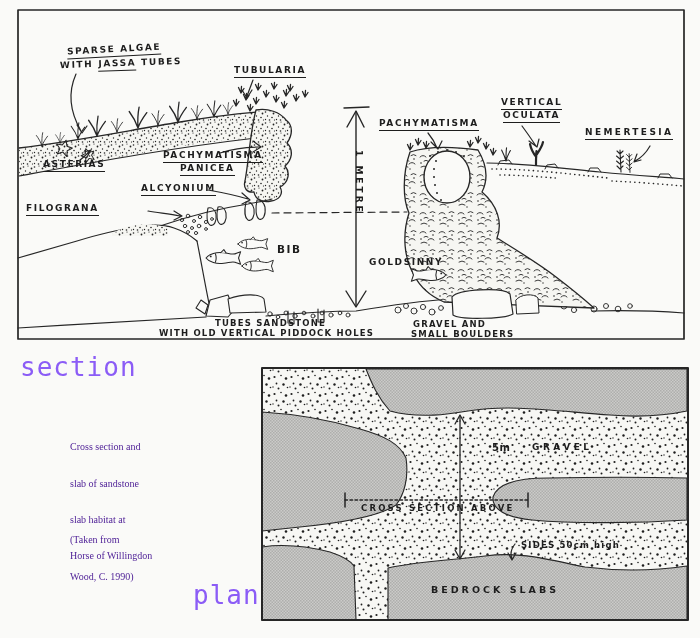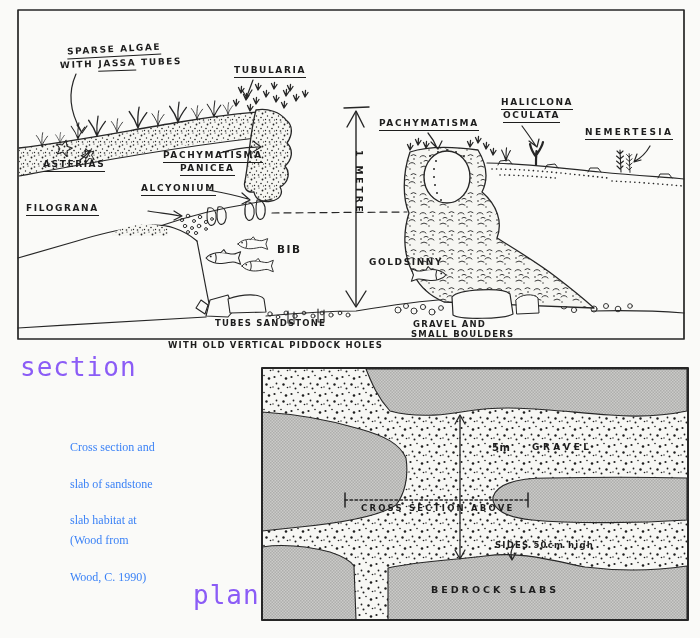--- a/index.html
+++ b/index.html
@@ -20,21 +20,21 @@
     position:absolute;left:364px;top:150px;transform:rotate(90deg);
     transform-origin:0 0;font-family:"DejaVu Sans",sans-serif;font-weight:bold;
     font-size:9px;letter-spacing:3px;color:#1d1d1d;white-space:nowrap;
   }
   .heading{
     position:absolute;font-family:"DejaVu Sans Mono",monospace;font-weight:normal;
     font-size:26px;letter-spacing:1px;color:#8b5cf6;white-space:nowrap;
   }
   .caption{
     position:absolute;left:70px;font-family:"Liberation Serif",serif;
-    font-size:12px;line-height:18.2px;color:#3b82f6;white-space:pre-line;
+    font-size:10px;line-height:18.2px;color:#4c1d95;white-space:pre-line;
   }
 </style>
 </head>
 <body>
 
 <div id="stage">
 
 <svg id="artwork" width="700" height="638" viewBox="0 0 700 638" stroke-linecap="round" stroke-linejoin="round">
   <defs>
     <pattern id="stipple" width="17" height="17" patternUnits="userSpaceOnUse">
@@ -389,40 +389,41 @@
 <div class="hw u" style="left:234px;top:66px;">TUBULARIA</div>
 <div class="hw u" style="left:43px;top:160px;">ASTERIAS</div>
 <div class="hw u" style="left:163px;top:151px;">PACHYMATISMA</div>
 <div class="hw u" style="left:180px;top:164px;">PANICEA</div>
 <div class="hw u" style="left:141px;top:184px;">ALCYONIUM</div>
 <div class="hw u" style="left:26px;top:204px;">FILOGRANA</div>
 <div class="hw" style="left:277px;top:244px;font-size:10.5px;">BIB</div>
 <div class="hw" style="left:369px;top:258px;">GOLDSINNY</div>
 <div class="metre">1 METRE</div>
 <div class="hw u" style="left:379px;top:119px;">PACHYMATISMA</div>
-<div class="hw u" style="left:501px;top:98px;">HALICLONA</div>
+<div class="hw u" style="left:501px;top:98px;">VERTICAL</div>
 <div class="hw u" style="left:503px;top:111px;">OCULATA</div>
 <div class="hw u" style="left:585px;top:128px;letter-spacing:2.4px;">NEMERTESIA</div>
 <div class="hw small" style="left:215px;top:319px;">TUBES SANDSTONE</div>
-<div class="hw small" style="left:168px;top:329px;margin-top:12px;">WITH OLD VERTICAL PIDDOCK HOLES</div>
+<div class="hw small" style="left:159px;top:329px;">WITH OLD VERTICAL PIDDOCK HOLES</div>
 <div class="hw small" style="left:413px;top:320px;">GRAVEL AND</div>
 <div class="hw small" style="left:411px;top:330px;">SMALL BOULDERS</div>
 
 <div class="hw" style="left:466px;top:443px;font-size:10px;letter-spacing:0.5px;margin-left:26px;">5m</div>
 <div class="hw" style="left:532px;top:443px;letter-spacing:3.5px;">GRAVEL</div>
 <div class="hw small" style="left:361px;top:504px;letter-spacing:2.2px;">CROSS SECTION ABOVE</div>
-<div class="hw small" style="left:495px;top:541px;">SIDES 50cm high</div>
+<div class="hw small" style="left:521px;top:541px;">SIDES 50cm high</div>
 <div class="hw" style="left:431px;top:585px;font-size:9.5px;letter-spacing:3px;">BEDROCK SLABS</div>
 
 <div class="heading" style="left:20px;top:352px;">section</div>
 <div class="heading" style="left:193px;top:580px;">plan</div>
 
 <div class="caption" style="top:420px;">
   <div>Cross section and</div>
   <div>slab of sandstone</div>
   <div>slab habitat at</div>
+  <div>Horse of Willingdon</div>
 </div>
 <div class="caption" style="top:513px;">
-  <div>(Wood from</div>
+  <div>(Taken from</div>
   <div>Wood, C. 1990)</div>
 </div>
 
 </div>
 
 </body></html>

